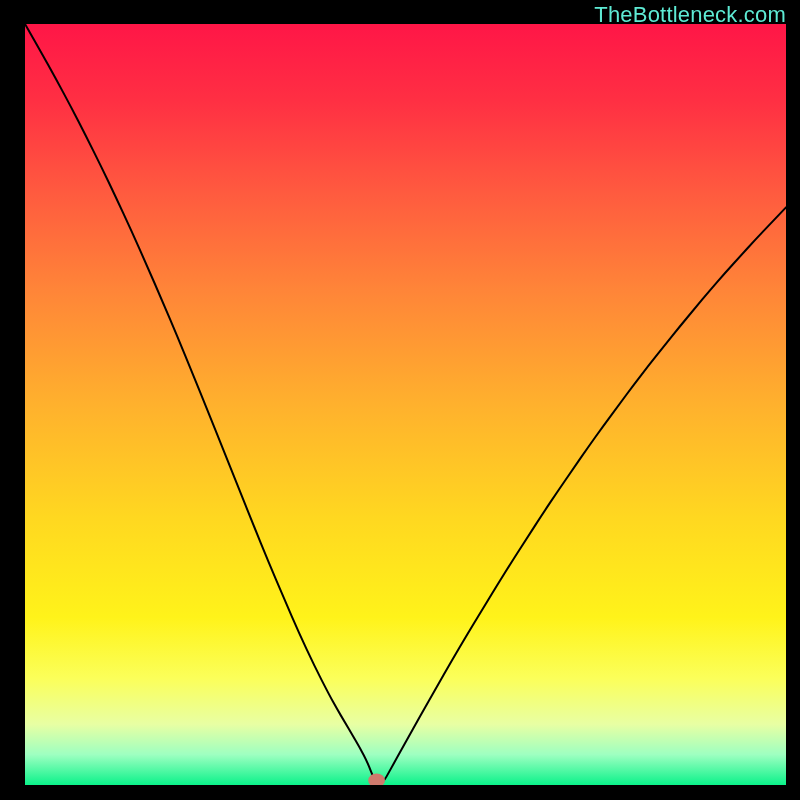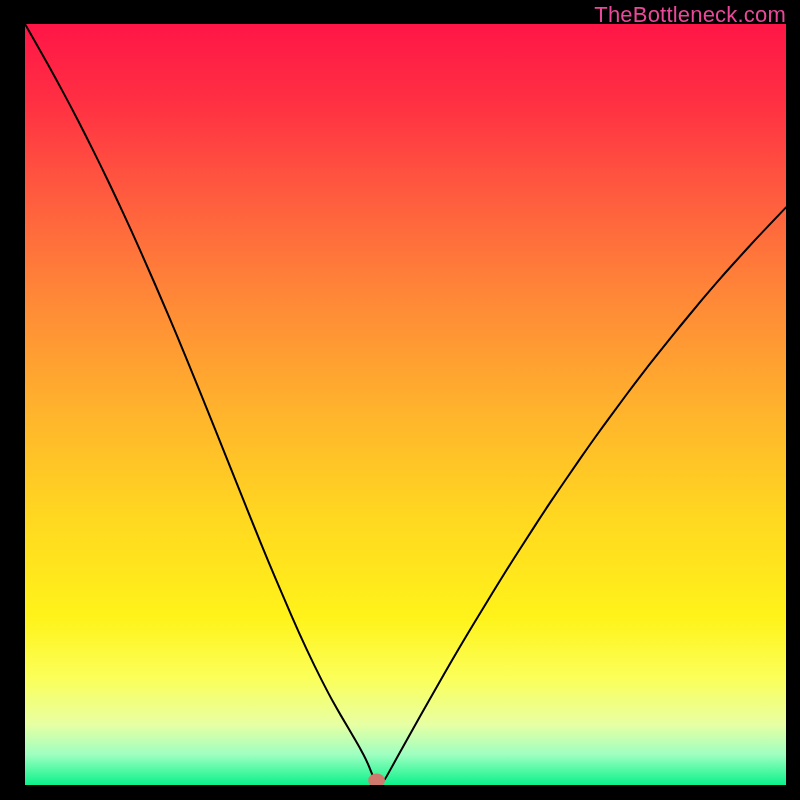--- a/index.html
+++ b/index.html
@@ -24,21 +24,21 @@
     top: 0;
     width: 761px;
     height: 761px;
   }
   .watermark {
     position: absolute;
     top: 2px;
     right: 14px;
     font-family: Arial, Helvetica, sans-serif;
     font-size: 22px;
-    color: #ec4899;
+    color: #5eead4;
     letter-spacing: 0.2px;
   }
   svg { display: block; }
 </style>
 </head>
 <body>
 
 <div class="frame">
   <svg class="plot" viewBox="0 0 761 761" preserveAspectRatio="none">
     <defs>

